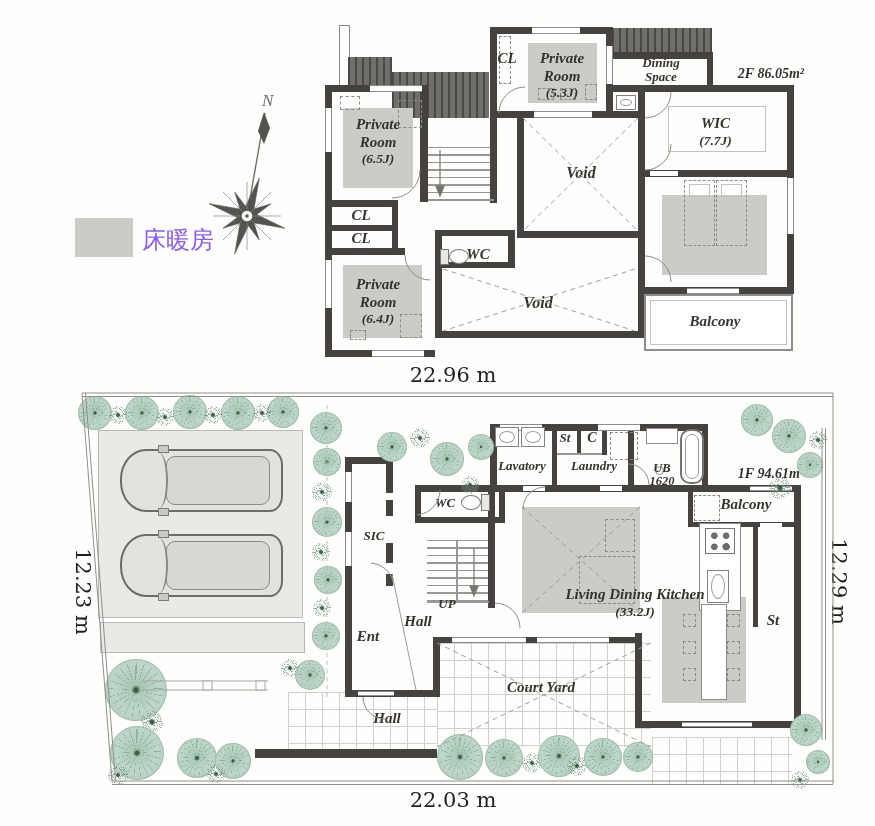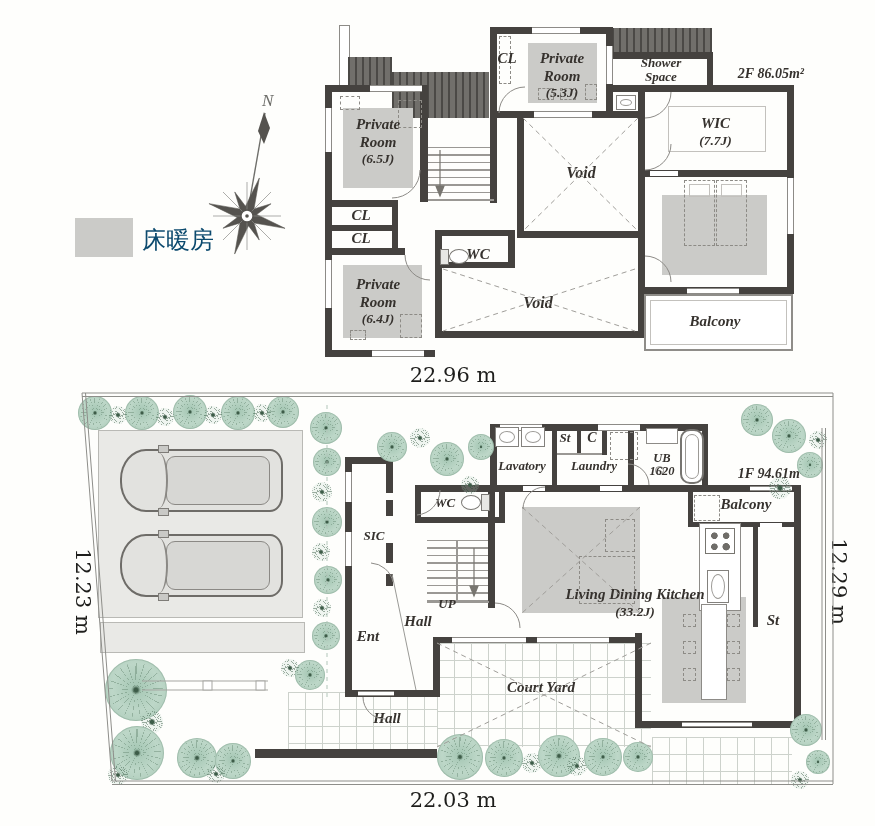--- a/index.html
+++ b/index.html
@@ -19,21 +19,21 @@
   .innrect{position:absolute;border:1px solid #c3c1bd;box-sizing:border-box;}
   .dashed{position:absolute;border:1px dashed #8d8b86;box-sizing:border-box;}
   .outline{position:absolute;border:1.5px solid #8d8b87;box-sizing:border-box;background:#fff;}
   .stairsH{position:absolute;background:repeating-linear-gradient(180deg,#9a9894 0 1.5px,transparent 1.5px 7.5px);}
   
   .rl{position:absolute;text-align:center;font:italic 700 15px/1.18 "Liberation Serif","DejaVu Serif",serif;color:#36322e;}
   .rl .sz{display:block;font-size:13.5px;}
   .rl.sm{font-size:13px;line-height:1.1;}
   .rl.xs{font-size:12.5px;line-height:1.05;}
   .dim{position:absolute;font:400 21px/1.1 "DejaVu Serif","Liberation Serif",serif;color:#1e1e1c;text-align:center;}
-  .jp{position:absolute;font:400 24px/1.2 "Liberation Serif","DejaVu Serif",serif;color:#0c4a6e;}
+  .jp{position:absolute;font:400 24px/1.2 "Liberation Serif","DejaVu Serif",serif;color:#8b5cf6;}
   .north{position:absolute;font:italic 400 17px/1 "Liberation Serif",serif;color:#6d6d69;}
   
   .tree{position:absolute;border-radius:50%;
         background:radial-gradient(circle at 50% 46%,#a4c6b3 0%,#bdd7c8 52%,#b2cfbe 78%,rgba(178,207,190,.15) 100%);
         box-shadow:inset 0 0 0 1px rgba(96,134,110,.28);}
   .tree::before{content:"";position:absolute;inset:6%;border-radius:50%;
         background:repeating-conic-gradient(rgba(72,108,84,.34) 0deg 1.8deg,transparent 1.8deg 17deg);}
   .tree::after{content:"";position:absolute;inset:41%;border-radius:50%;
         background:radial-gradient(circle,#3d5c48 22%,rgba(61,92,72,.25) 45%,transparent 60%);}
   .spiky{position:absolute;border-radius:50%;
@@ -146,21 +146,21 @@
 
   <div class="rl" style="left:336px;top:116px;width:84px;">
     <span>Private Room</span>
     <span class="sz">(6.5J)</span>
   </div>
   <div class="rl" style="left:493px;top:50px;width:28px;">CL</div>
   <div class="rl" style="left:524px;top:50px;width:76px;">
     <span>Private Room</span>
     <span class="sz">(5.3J)</span>
   </div>
-  <div class="rl sm" style="left:629px;top:56px;width:64px;">Shower Space</div>
+  <div class="rl sm" style="left:629px;top:56px;width:64px;">Dining Space</div>
   <div class="rl" style="left:722px;top:66px;width:82px;text-align:right;font-size:14px;">2F 86.05m²</div>
   <div class="rl" style="left:668px;top:115px;width:95px;">
     <span>WIC</span>
     <span class="sz">(7.7J)</span>
   </div>
   <div class="rl" style="left:558px;top:164px;width:46px;font-size:16px;">Void</div>
   <div class="rl" style="left:452px;top:200px;width:36px;"></div>
   <div class="rl" style="left:346px;top:207px;width:30px;">CL</div>
   <div class="rl" style="left:346px;top:230px;width:30px;">CL</div>
   <div class="rl" style="left:463px;top:246px;width:30px;">WC</div>
@@ -262,21 +262,21 @@
   <div class="dashed" style="left:727px;top:614px;width:13px;height:13px;"></div>
   <div class="dashed" style="left:727px;top:641px;width:13px;height:13px;"></div>
   <div class="dashed" style="left:727px;top:668px;width:13px;height:13px;"></div>
   <div class="dashed" style="left:605px;top:519px;width:30px;height:33px;"></div>
   <div class="dashed" style="left:579px;top:556px;width:56px;height:48px;"></div>
 
   <div class="rl sm" style="left:492px;top:459px;width:60px;">Lavatory</div>
   <div class="rl sm" style="left:554px;top:431px;width:22px;">St</div>
   <div class="rl sm" style="left:582px;top:430px;width:20px;font-size:14px;">C</div>
   <div class="rl sm" style="left:562px;top:459px;width:64px;">Laundry</div>
-  <div class="rl xs" style="left:645px;top:452px;width:34px;">UB 1620</div>
+  <div class="rl xs" style="left:645px;top:462px;width:34px;">UB 1620</div>
   <div class="rl" style="left:722px;top:466px;width:82px;text-align:right;font-size:14px;">1F 94.61m²</div>
   <div class="rl" style="left:714px;top:496px;width:64px;">Balcony</div>
   <div class="rl sm" style="left:430px;top:496px;width:30px;">WC</div>
   <div class="rl sm" style="left:355px;top:529px;width:38px;">SIC</div>
   <div class="rl sm" style="left:432px;top:597px;width:30px;">UP</div>
   <div class="rl" style="left:560px;top:586px;width:150px;">
     <span>Living Dining Kitchen</span>
     <span class="sz">(33.2J)</span>
   </div>
   <div class="rl" style="left:760px;top:612px;width:26px;">St</div>

